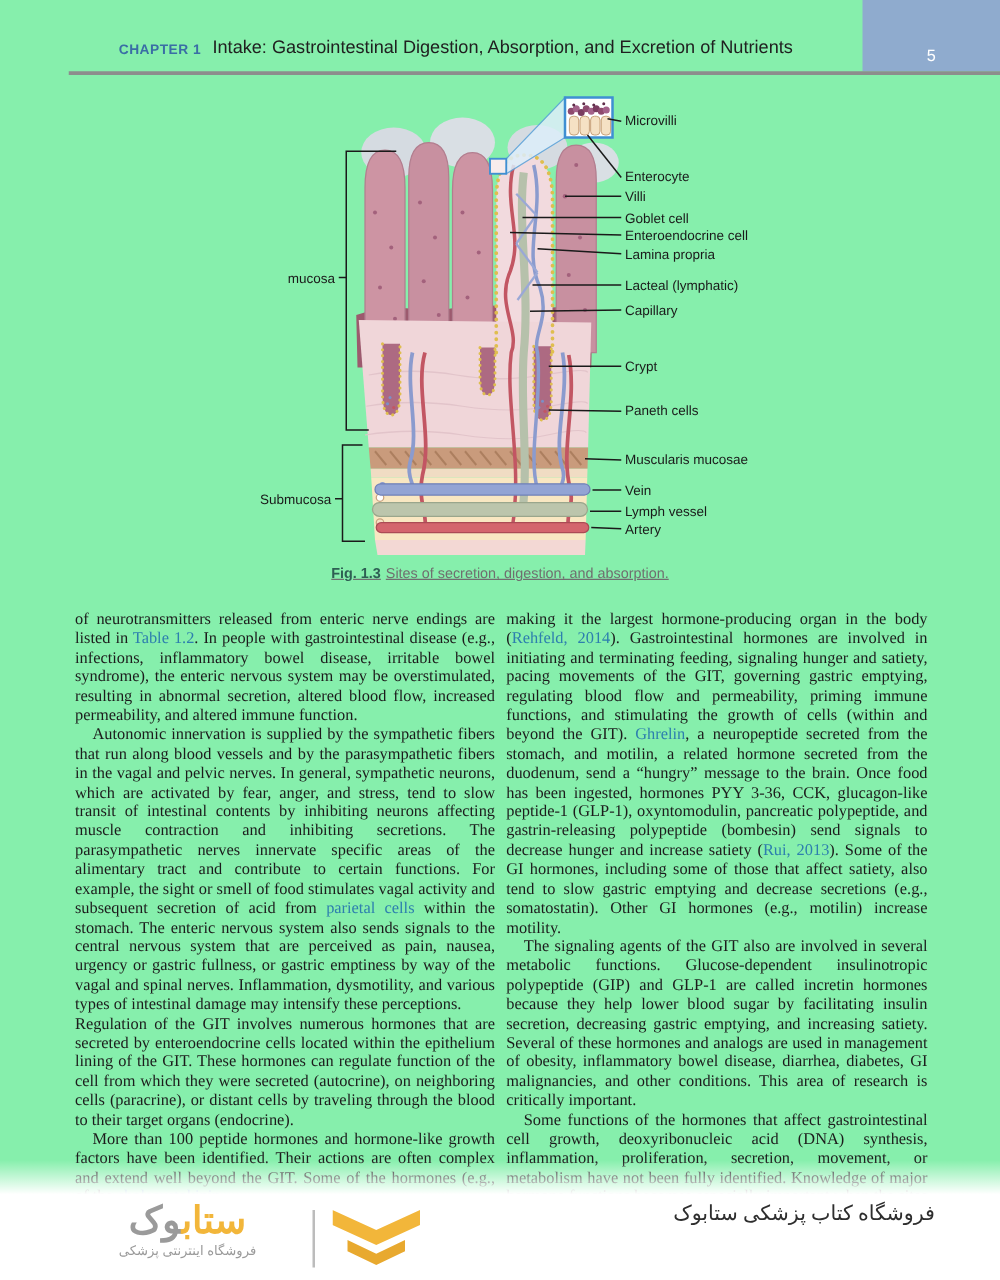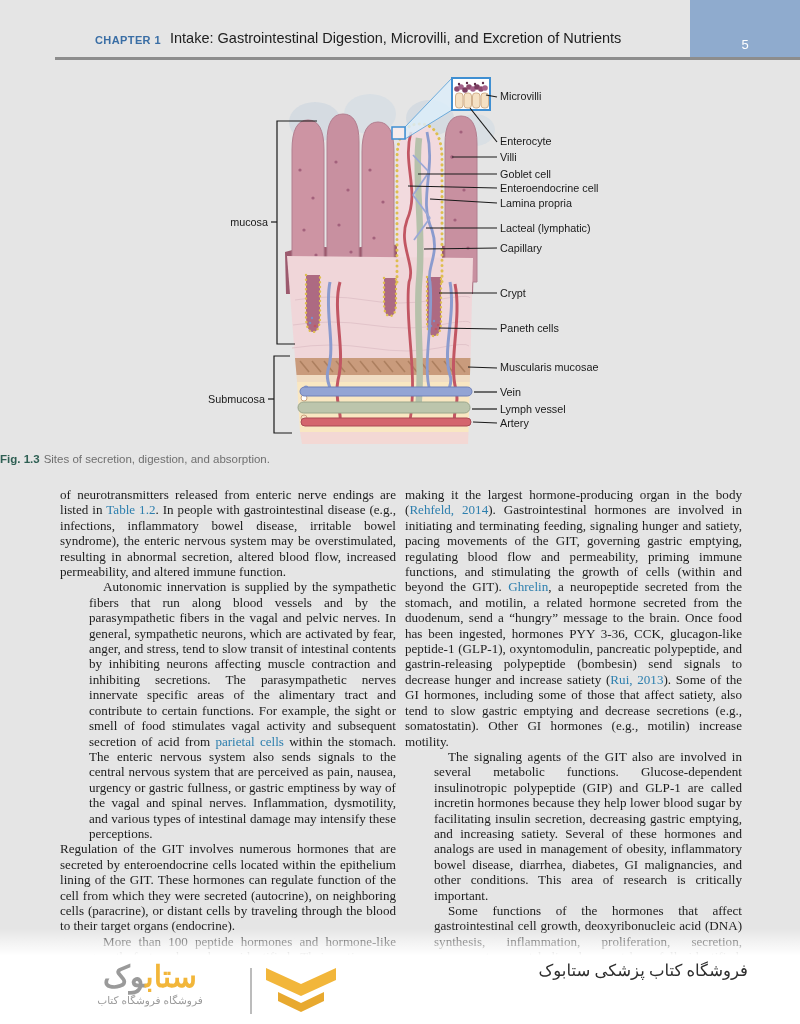--- a/index.html
+++ b/index.html
@@ -1,43 +1,43 @@
 <!DOCTYPE html>
 <html><head>
 <meta charset="utf-8">
 <style>
   html,body{margin:0;padding:0;}
   body{width:800px;height:1024px;position:relative;background:#ffffff;
        font-family:"Liberation Serif",serif;overflow:hidden;}
-  .page{position:absolute;inset:0;background:#e5e5e5;}
+  .page{position:absolute;inset:0;background:#86efac;}
 
   
   .chapter-label{position:absolute;left:95px;top:34px;font:700 11px "Liberation Sans",sans-serif;
                  color:#3a6ea5;letter-spacing:.4px;}
   .chapter-title{position:absolute;left:170px;top:30px;font:400 14.5px "Liberation Sans",sans-serif;
                  color:#202020;white-space:nowrap;}
   .page-tab{position:absolute;top:0;right:0;width:110px;height:57px;background:#8fabce;}
   .page-tab span{position:absolute;bottom:5px;left:0;width:100%;text-align:center;
                  color:#ffffff;font:400 13px "Liberation Sans",sans-serif;}
   .header-rule{position:absolute;top:57px;left:55px;right:0;height:3px;background:#8d8d8d;}
 
   
   .figure{position:absolute;left:180px;top:70px;width:440px;height:385px;}
   .figure text{font-family:"Liberation Sans",sans-serif;font-size:10.8px;fill:#1a1a1a;}
-  .caption{position:absolute;top:453px;left:0;width:800px;
-           font:400 11.5px "Liberation Sans",sans-serif;color:#6f6f6f;}
+  .caption{position:absolute;top:453px;left:0;width:800px;text-align:center;
+           font:400 11.5px "Liberation Sans",sans-serif;color:#6f6f6f;text-decoration:underline;}
   .caption b{color:#2e5f53;font-weight:700;margin-right:4px;}
 
   
   .col{position:absolute;top:487px;font-size:13.1px;line-height:15.4px;
        text-align:justify;color:#1c1c1c;}
   .col-left{left:60px;width:336px;}
   .col-right{left:405px;width:337px;}
   .col p{margin:0;font-family:Liberation Serif, serif;}
-  .col p.indent{text-indent:14px;margin-left:29px;}
+  .col p.indent{text-indent:14px;}
   .col .link{color:#2d7fae;}
   h3.red{font-family:"Liberation Sans",sans-serif;color:#c2344a;font-size:13.5px;
          margin:9px 0 3px;font-weight:700;}
   .fade{position:absolute;left:0;top:928px;width:800px;height:38px;z-index:5;
         background:linear-gradient(to bottom,rgba(255,255,255,0),#ffffff 72%);}
 
   
   .footer{position:absolute;top:960px;left:0;width:800px;height:64px;background:#fff;z-index:6;}
   .logo{position:absolute;left:60px;top:1px;width:180px;text-align:center;}
   .logo-word{font-size:30px;font-weight:700;direction:rtl;line-height:32px;
@@ -53,21 +53,21 @@
   .website{font-size:22.5px;font-weight:700;color:#3a3a3a;letter-spacing:7.5px;
            margin-top:3px;white-space:nowrap;}
   .website .accent{color:#f2b63a;}
 </style>
 </head>
 <body>
 
 <div class="page">
 
   <div class="chapter-label">CHAPTER 1</div>
-  <div class="chapter-title">Intake: Gastrointestinal Digestion, Microvilli, and Excretion of Nutrients</div>
+  <div class="chapter-title">Intake: Gastrointestinal Digestion, Absorption, and Excretion of Nutrients</div>
   <div class="page-tab">
     <span>5</span>
   </div>
   <div class="header-rule"></div>
 
   <svg class="figure" viewBox="0 0 440 385">
 
     <g>
       <ellipse cx="135" cy="52" rx="26" ry="20" fill="#d5dbe1"></ellipse>
       <ellipse cx="190" cy="44" rx="26" ry="20" fill="#d9dfe4"></ellipse>
@@ -268,21 +268,21 @@
     <p><span>making it the largest hormone-producing organ in the body (</span><span class="link">Rehfeld, 2014</span><span>). Gastrointestinal hormones are involved in initiating and terminating feeding, signaling hunger and satiety, pacing movements of the GIT, governing gastric emptying, regulating blood flow and permeability, priming immune functions, and stimulating the growth of cells (within and beyond the GIT). </span><span class="link">Ghrelin</span><span>, a neuropeptide secreted from the stomach, and motilin, a related hormone secreted from the duodenum, send a “hungry” message to the brain. Once food has been ingested, hormones PYY 3-36, CCK, glucagon-like peptide-1 (GLP-1), oxyntomodulin, pancreatic polypeptide, and gastrin-releasing polypeptide (bombesin) send signals to decrease hunger and increase satiety (</span><span class="link">Rui, 2013</span><span>). Some of the GI hormones, including some of those that affect satiety, also tend to slow gastric emptying and decrease secretions (e.g., somatostatin). Other GI hormones (e.g., motilin) increase motility.</span></p>
     <p class="indent"><span>The signaling agents of the GIT also are involved in several metabolic functions. Glucose-dependent insulinotropic polypeptide (GIP) and GLP-1 are called incretin hormones because they help lower blood sugar by facilitating insulin secretion, decreasing gastric emptying, and increasing satiety. Several of these hormones and analogs are used in management of obesity, inflammatory bowel disease, diarrhea, diabetes, GI malignancies, and other conditions. This area of research is critically important.</span></p>
     <p class="indent"><span>Some functions of the hormones that affect gastrointestinal cell growth, deoxyribonucleic acid (DNA) synthesis, inflammation, proliferation, secretion, movement, or metabolism have not been fully identified. Knowledge of major hormone functions becomes especially important when the sites of their secretion or action are diseased or removed in surgical procedures, or when hormones and their analogs are used to suppress or enhance some aspect of gastrointestinal function. </span><span class="link">Glucagon-like peptide-2 (GLP-2)</span><span> is an example of a hormone</span></p>
   </div>
 
   <div class="fade"></div>
 
   <div class="footer">
     <div class="logo">
       <div class="logo-word"><span class="accent">ستاب</span><span class="gray">وک</span></div>
-      <div class="logo-sub">فروشگاه فروشگاه کتاب</div>
+      <div class="logo-sub">فروشگاه اینترنتی پزشکی</div>
     </div>
     <div class="divider"></div>
     <svg class="chevron" width="70" height="48" viewBox="0 0 70 48">
       <path d="M0 0 L35 16 L70 0 L70 12 L35 28 L0 12 Z" fill="#f2b63a"></path>
       <path d="M12 24 L35 35 L58 24 L58 33 L35 44 L12 33 Z" fill="#e8a92f"></path>
     </svg>
     <div class="store">
       <div class="store-name">فروشگاه کتاب پزشکی ستابوک</div>
     </div>
   </div>

